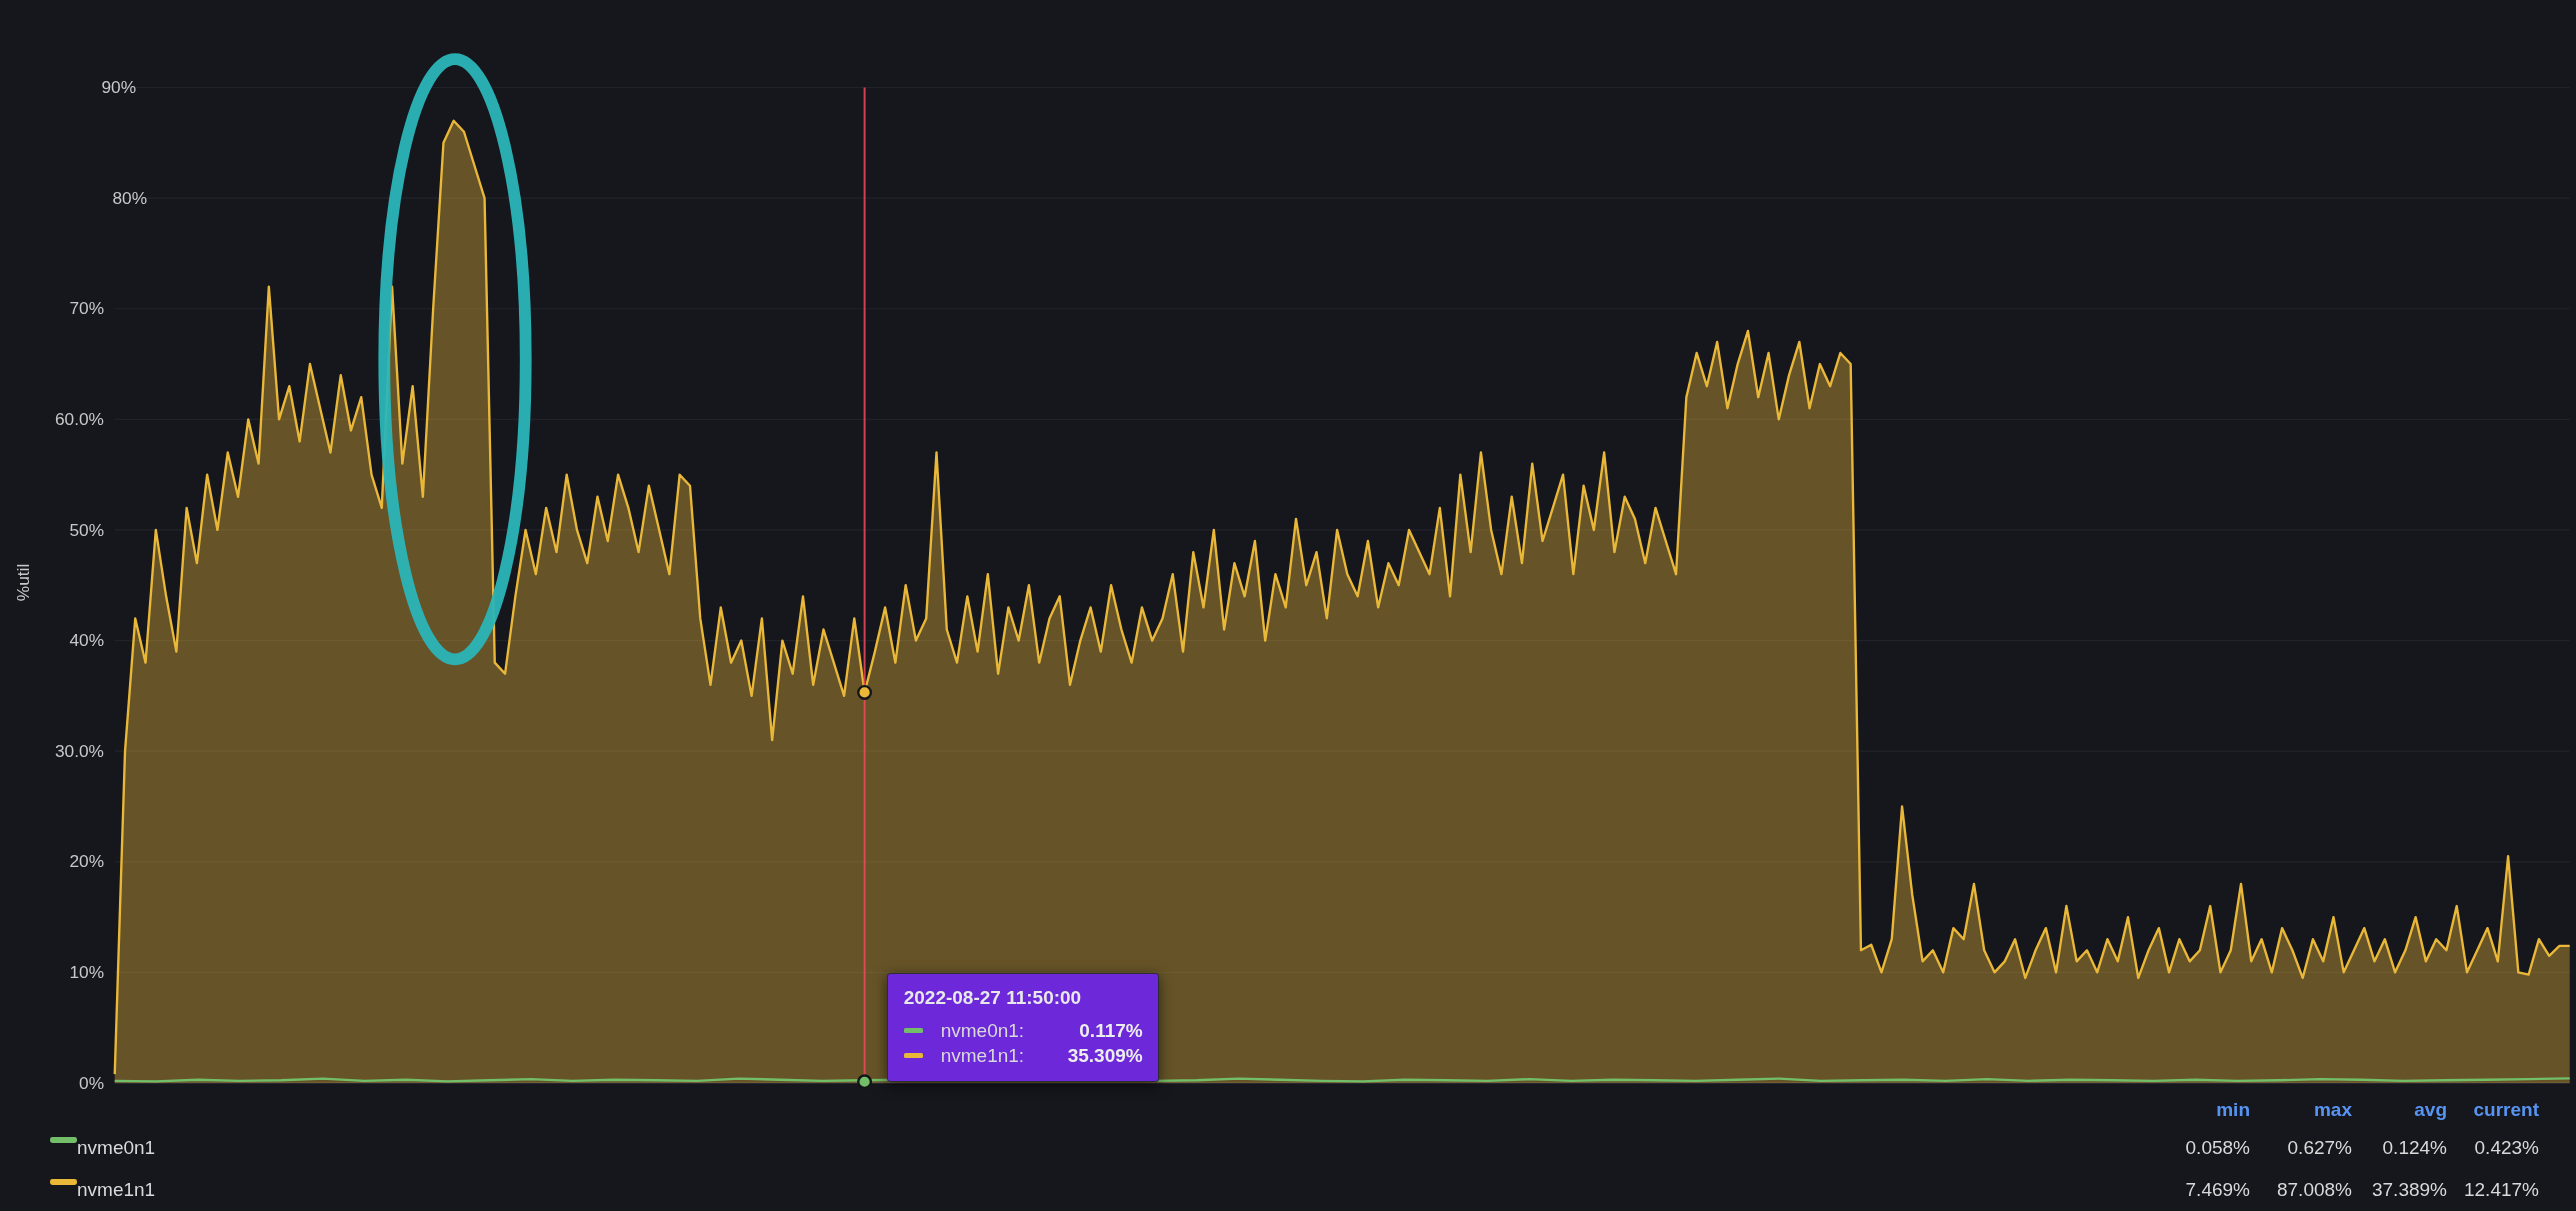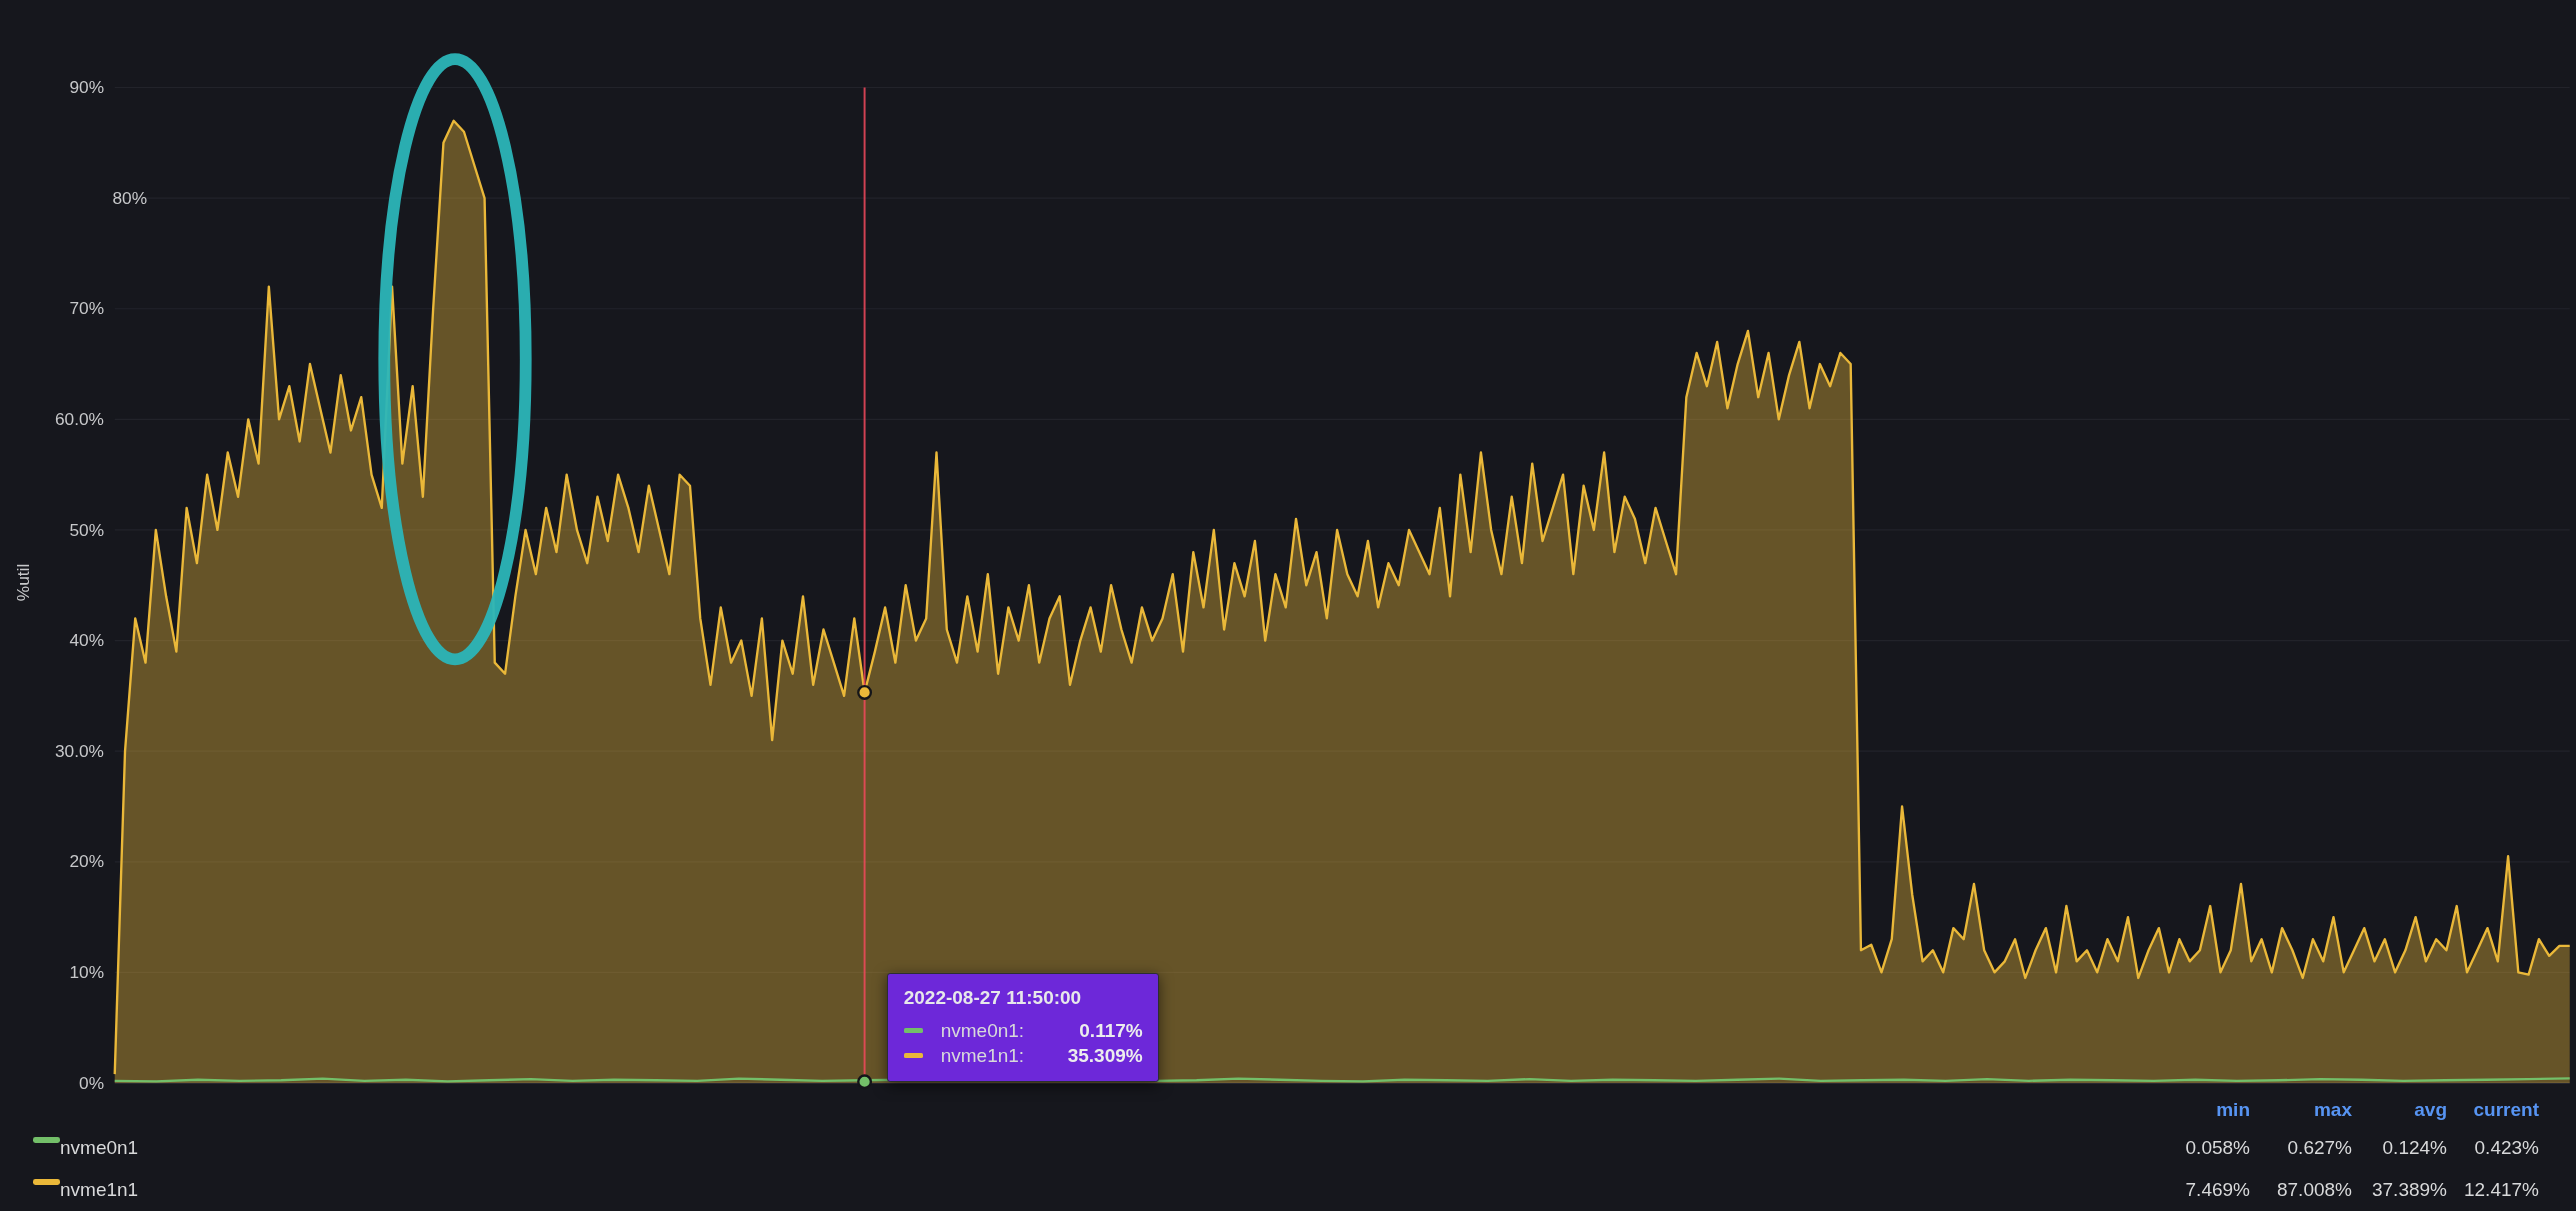--- a/index.html
+++ b/index.html
@@ -16,39 +16,39 @@
            transform:rotate(-90deg);font-size:17.3px;color:#c7c8ca;z-index:2;}
   .tooltip{position:absolute;top:973px;left:886px;width:239px;z-index:6;
            background:#6d28d9;border:0.8px solid #2c2d33;border-radius:3.1px;
            padding:12.6px 15.7px 14px 15.7px;box-shadow:0 3.1px 14px rgba(0,0,0,.55);font-size:19px;}
   .tooltip-time{font-weight:700;color:#e7e8ea;font-size:19px;margin-bottom:11px;}
   .tooltip-row{display:flex;align-items:center;gap:18px;margin-top:3px;}
   .t-swatch{width:19px;height:4.7px;border-radius:1.6px;flex:0 0 auto;}
   .t-name{color:#d8d9da;}
   .t-val{margin-left:auto;font-weight:700;color:#eceded;}
   .legend{position:absolute;left:0;right:0;top:1092px;z-index:5;font-size:19px;
-          padding-right:37px;}
+          padding-right:37px;padding-left:17px;}
   .legend-row{display:grid;grid-template-columns:1fr 110px 102px 95px 92px;
               align-items:center;}
   .legend-head{height:35px;}
   .legend-series-row{height:42px;}
   .legend-head span{text-align:right;color:#5794F2;font-weight:600;}
   .num-cell{text-align:right;color:#d8d9da;}
   .series-name{display:flex;align-items:flex-start;padding-left:33px;color:#d8d9da;cursor:pointer;}
   .swatch{width:27px;height:6.3px;border-radius:2.4px;flex:0 0 auto;}
 </style>
 </head>
 <body>
 
 <div id="panel">
 
 
   <div class="y-label">%util</div>
   <div id="y-ticks">
-      <span class="y-tick" style="top: 77px;">90%</span>
+      <span class="y-tick" style="top: 77px; padding-left: 32px;">90%</span>
       <span class="y-tick" style="top: 188px; padding-left: 43px;">80%</span>
       <span class="y-tick" style="top: 298px;">70%</span>
       <span class="y-tick" style="top: 409px;">60.0%</span>
       <span class="y-tick" style="top: 520px;">50%</span>
       <span class="y-tick" style="top: 630px;">40%</span>
       <span class="y-tick" style="top: 741px;">30.0%</span>
       <span class="y-tick" style="top: 851px;">20%</span>
       <span class="y-tick" style="top: 962px;">10%</span>
       <span class="y-tick" style="top: 1073px;">0%</span>
     </div>

